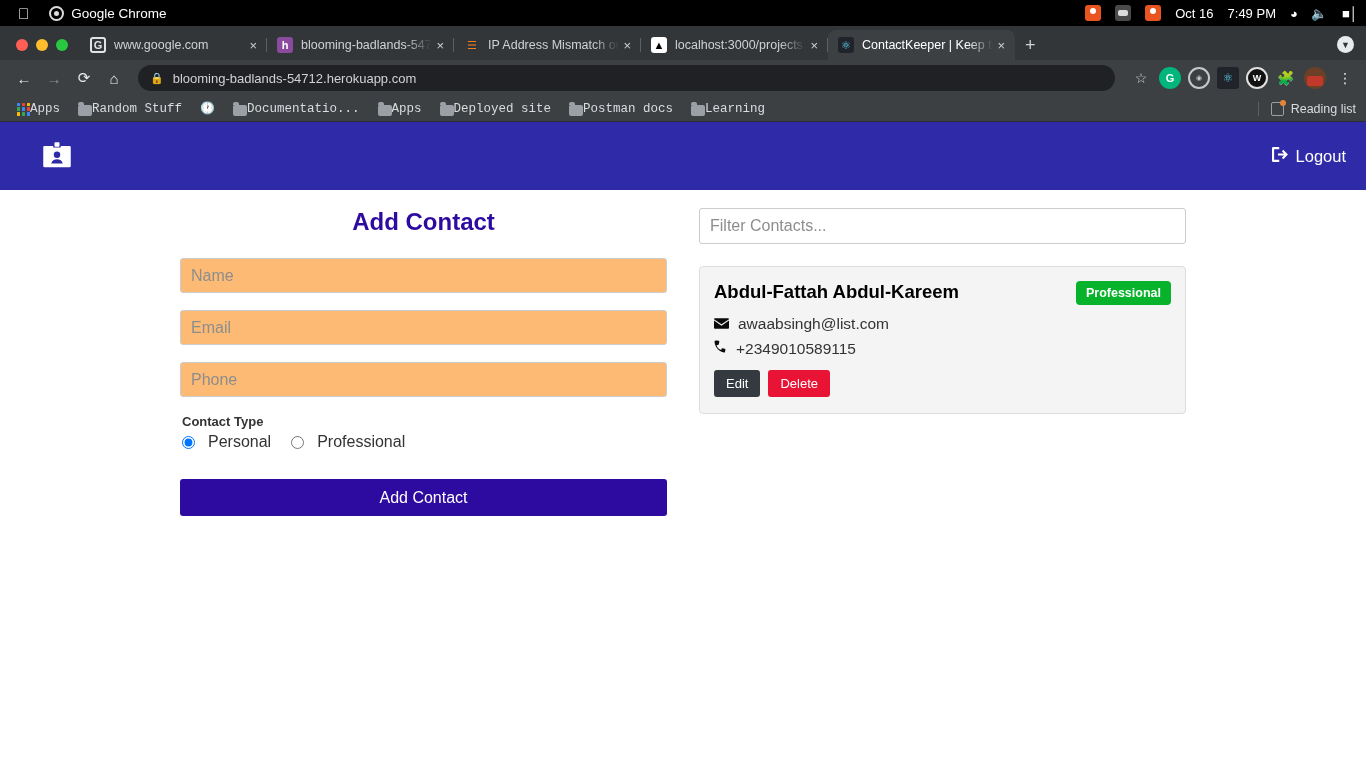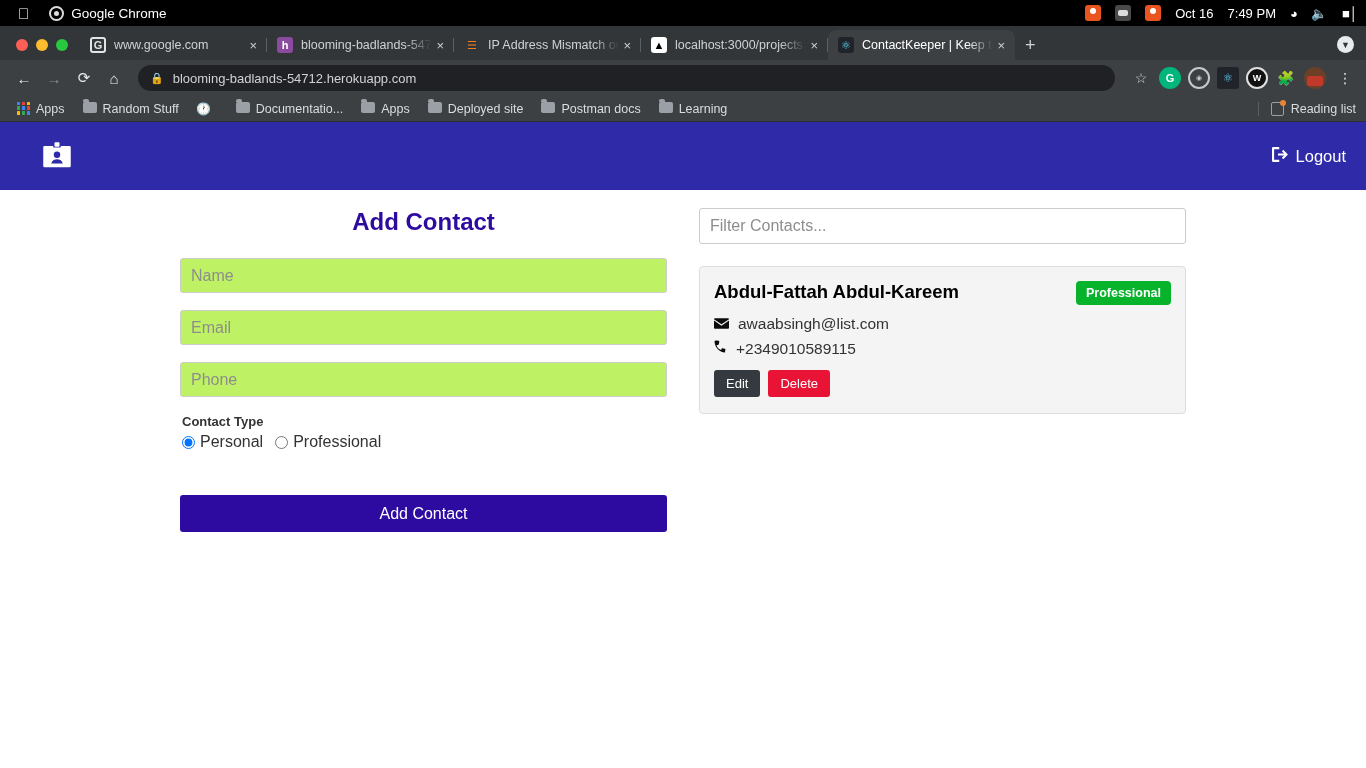--- a/index.html
+++ b/index.html
@@ -124,21 +124,21 @@
 
   
   .bookmarks {
     height: 26px; width: 100%;
     background: #3c4043;
     display: flex; align-items: center;
     padding: 0 10px; gap: 4px;
     color: #dadce0; font-size: 12.5px;
     border-bottom: 1px solid #2b2e30;
   }
-  .bm { display:flex; align-items:flex-start; gap:6px; padding: 2px 7px; border-radius:4px; white-space:nowrap;}
+  .bm { display:flex; align-items:flex-end; padding: 2px 7px; border-radius:4px; white-space:nowrap;font-family:Liberation Mono, monospace;}
   .bm .folder {
     width: 14px; height: 11px; background: #9aa0a6; border-radius: 1.5px 2px 2px 2px;
     position: relative; flex: 0 0 14px;
   }
   .bm .folder::before {
     content:""; position:absolute; top:-3px; left:0; width:6px; height:3px;
     background:#9aa0a6; border-radius:2px 2px 0 0;
   }
   .apps-grid { width:13px; height:13px; display:grid; grid-template-columns: repeat(3,1fr); gap:1.5px; }
   .apps-grid i { display:block; background:#9aa0a6; border-radius:0.5px; }
@@ -183,29 +183,29 @@
     text-align: center; color: #2e0ba0;
     font-size: 24px; font-weight: bold;
     margin: 0 0 22px 0;
   }
   .form-input {
     width: 100%; height: 35px;
     border: 1px solid #ccc; border-radius: 3px;
     padding: 6px 10px; margin-bottom: 17px;
     font-size: 16px; color: #333;
     font-family: "Liberation Sans", sans-serif;
-    background: #bef264;
+    background: #fdba74;
     display: block;
   }
   .form-input::placeholder { color: #8d8d8d; opacity: 1; }
   .form-legend {
     font-size: 13px; font-weight: bold; color: #333;
     margin: 2px 0 4px 2px;
   }
-  .radio-row { display:flex; align-items:center; gap: 0; margin-bottom: 44px; font-size: 16px; color:#333; padding-left:2px;}
+  .radio-row { display:flex; align-items:center; gap: 8px; margin-bottom: 28px; font-size: 16px; color:#333; padding-left:2px;}
   .radio-row input[type="radio"] { margin: 0 5px 0 0; width:13px; height:13px; vertical-align: middle; }
   .radio-row label { margin-right: 12px; }
   .btn-block {
     display:block; width: 100%; height: 37px;
     background: #2e0ba0; color: #fff;
     border: none; border-radius: 3px;
     font-size: 16px; cursor: pointer;
     font-family: "Liberation Sans", sans-serif;
   }
 

